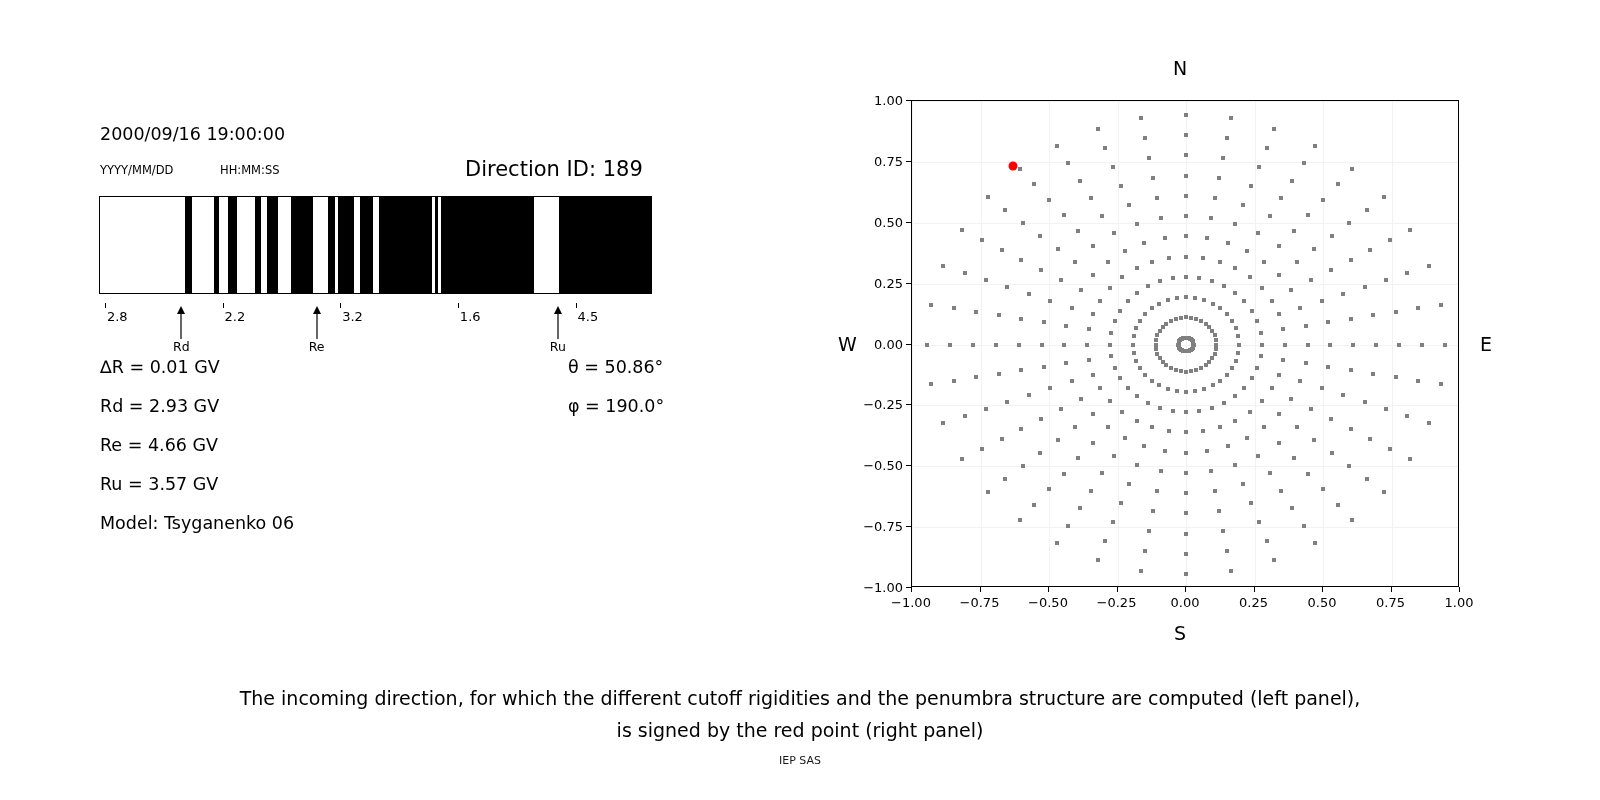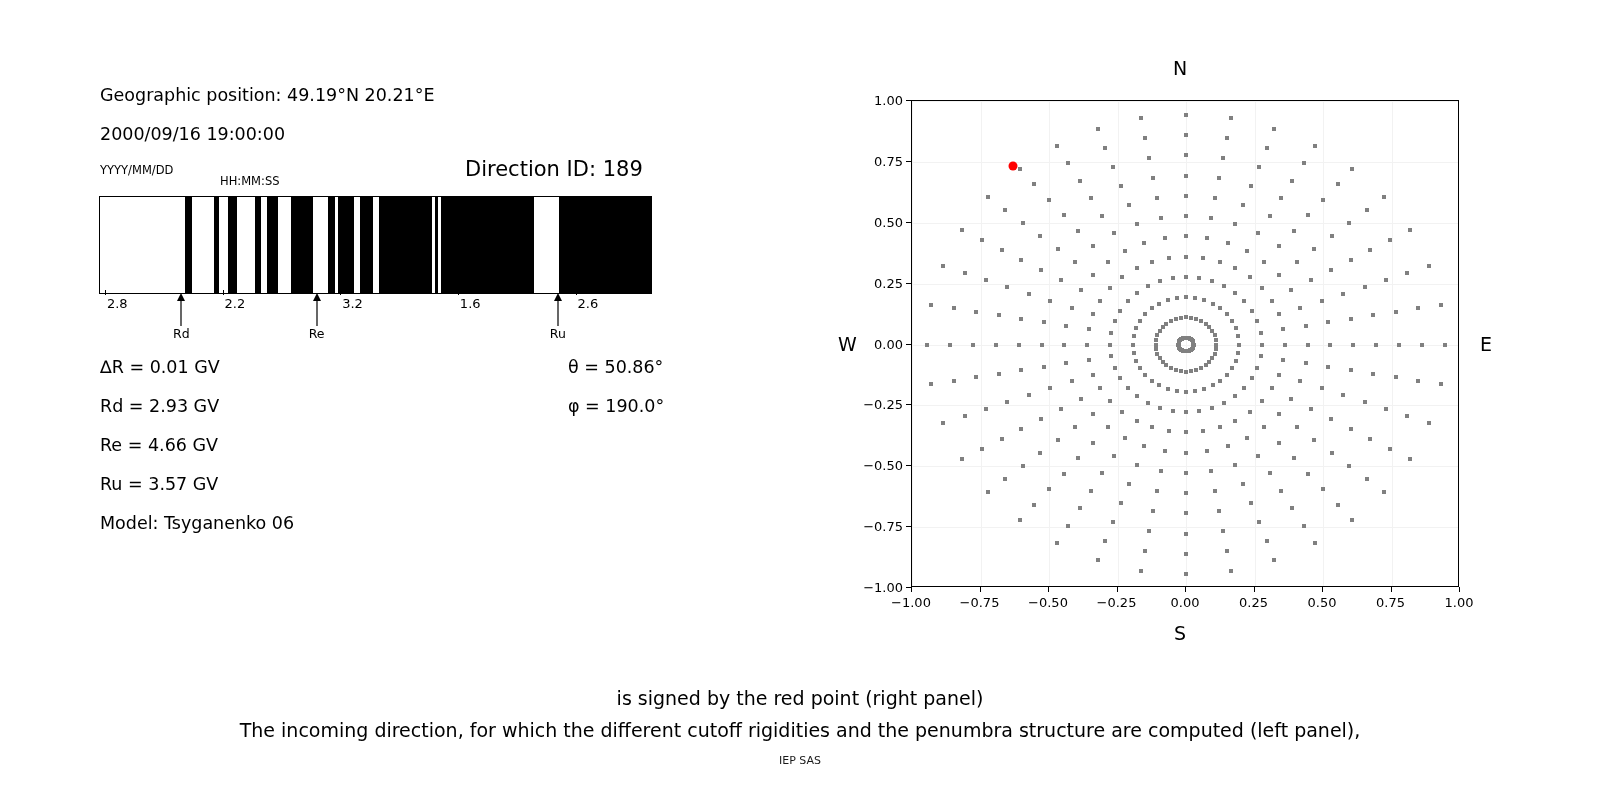--- a/index.html
+++ b/index.html
@@ -22,21 +22,21 @@
     left: 0; top: 0; width: 760px; height: 660px;
   }
   .info-line {
     font-size: 17.5px;
     color: #000;
     white-space: nowrap;
   }
   #geo-position { left: 100px; top: 85px; }
   #datetime-value { left: 100px; top: 124px; }
   #date-format-hint { left: 100px; top: 163px; font-size: 11.5px; }
-  #time-format-hint { left: 220px; top: 174px; font-size: 11.5px; }
+  #time-format-hint { left: 220px; top: 163px; font-size: 11.5px; }
   #direction-id {
     left: 465px; top: 157px; font-size: 21px;
   }
 
   
   #penumbra-bar-wrap {
     left: 99px; top: 196px; width: 553px; height: 98px;
   }
   #penumbra-bar {
     position: absolute; left: 0; top: 0;
@@ -46,21 +46,21 @@
     box-sizing: border-box;
     overflow: hidden;
   }
   .penumbra-band {
     position: absolute;
     top: 0; height: 100%;
     background: #000000;
   }
   
   #penumbra-axis {
-    left: 99px; top: 290px; width: 553px; height: 46px;
+    left: 99px; top: 303px; width: 553px; height: 46px;
   }
   .axis-tick-mark {
     position: absolute;
     top: 0; width: 1px; height: 5px;
     background: #000000;
   }
   .axis-tick-label {
     position: absolute;
     top: 6px;
     font-size: 13px;
@@ -182,21 +182,20 @@
     text-align: center;
     font-size: 11px;
     color: #1a1a1a;
   }
 </style>
 </head>
 <body>
 
 <div class="abs" id="left-panel">
 
-  <div class="abs info-line" id="geo-position">Geographic position: 49.19°N 20.21°E</div>
 
   <div class="abs info-line" id="datetime-value">2000/09/16 19:00:00</div>
 
   <div class="abs" id="date-format-hint">YYYY/MM/DD</div>
 
   <div class="abs" id="time-format-hint">HH:MM:SS</div>
 
   <div class="abs" id="direction-id">Direction ID: 189</div>
 
   <div class="abs" id="penumbra-bar-wrap">
@@ -220,21 +219,21 @@
   <div class="abs" id="penumbra-axis">
       <div class="axis-tick-mark" style="left: 5.88298px;"></div>
       <div class="axis-tick-label" style="left: 7.88298px;">2.8</div>
       <div class="axis-tick-mark" style="left: 123.543px;"></div>
       <div class="axis-tick-label" style="left: 125.543px;">2.2</div>
       <div class="axis-tick-mark" style="left: 241.202px;"></div>
       <div class="axis-tick-label" style="left: 243.202px;">3.2</div>
       <div class="axis-tick-mark" style="left: 358.862px;"></div>
       <div class="axis-tick-label" style="left: 360.862px;">1.6</div>
       <div class="axis-tick-mark" style="left: 476.521px;"></div>
-      <div class="axis-tick-label" style="left: 478.521px;">2.6</div>
+      <div class="axis-tick-label" style="left: 478.521px;">4.5</div>
       <div class="marker-arrow" style="left: 74.3617px;">
         <svg width="16" height="34" viewBox="0 0 16 34">
           <line x1="8" y1="34" x2="8" y2="6" stroke="#000" stroke-width="1.2"></line>
           <polygon points="8,1 4,9 12,9" fill="#000"></polygon>
         </svg>
       </div>
       <div class="marker-label" style="left: 82.3617px;">Rd</div>
       <div class="marker-arrow" style="left: 209.67px;">
         <svg width="16" height="34" viewBox="0 0 16 34">
           <line x1="8" y1="34" x2="8" y2="6" stroke="#000" stroke-width="1.2"></line>
@@ -750,16 +749,16 @@
     <div class="xtick-label" style="left: 1253.5px; top: 595px;">0.25</div>
     <div class="xtick-mark" style="left: 1322px; top: 587px;"></div>
     <div class="xtick-label" style="left: 1322px; top: 595px;">0.50</div>
     <div class="xtick-mark" style="left: 1390.5px; top: 587px;"></div>
     <div class="xtick-label" style="left: 1390.5px; top: 595px;">0.75</div>
     <div class="xtick-mark" style="left: 1459px; top: 587px;"></div>
     <div class="xtick-label" style="left: 1459px; top: 595px;">1.00</div>
   </div>
 
 <div id="caption">
+  <div class="caption-line">The incoming direction, for which the different cutoff rigidities and the penumbra structure are computed (left panel),</div>
   <div class="caption-line">is signed by the red point (right panel)</div>
-  <div class="caption-line">The incoming direction, for which the different cutoff rigidities and the penumbra structure are computed (left panel),</div>
 </div>
 <div id="footer-credit">IEP SAS</div>
 
 </body></html>

